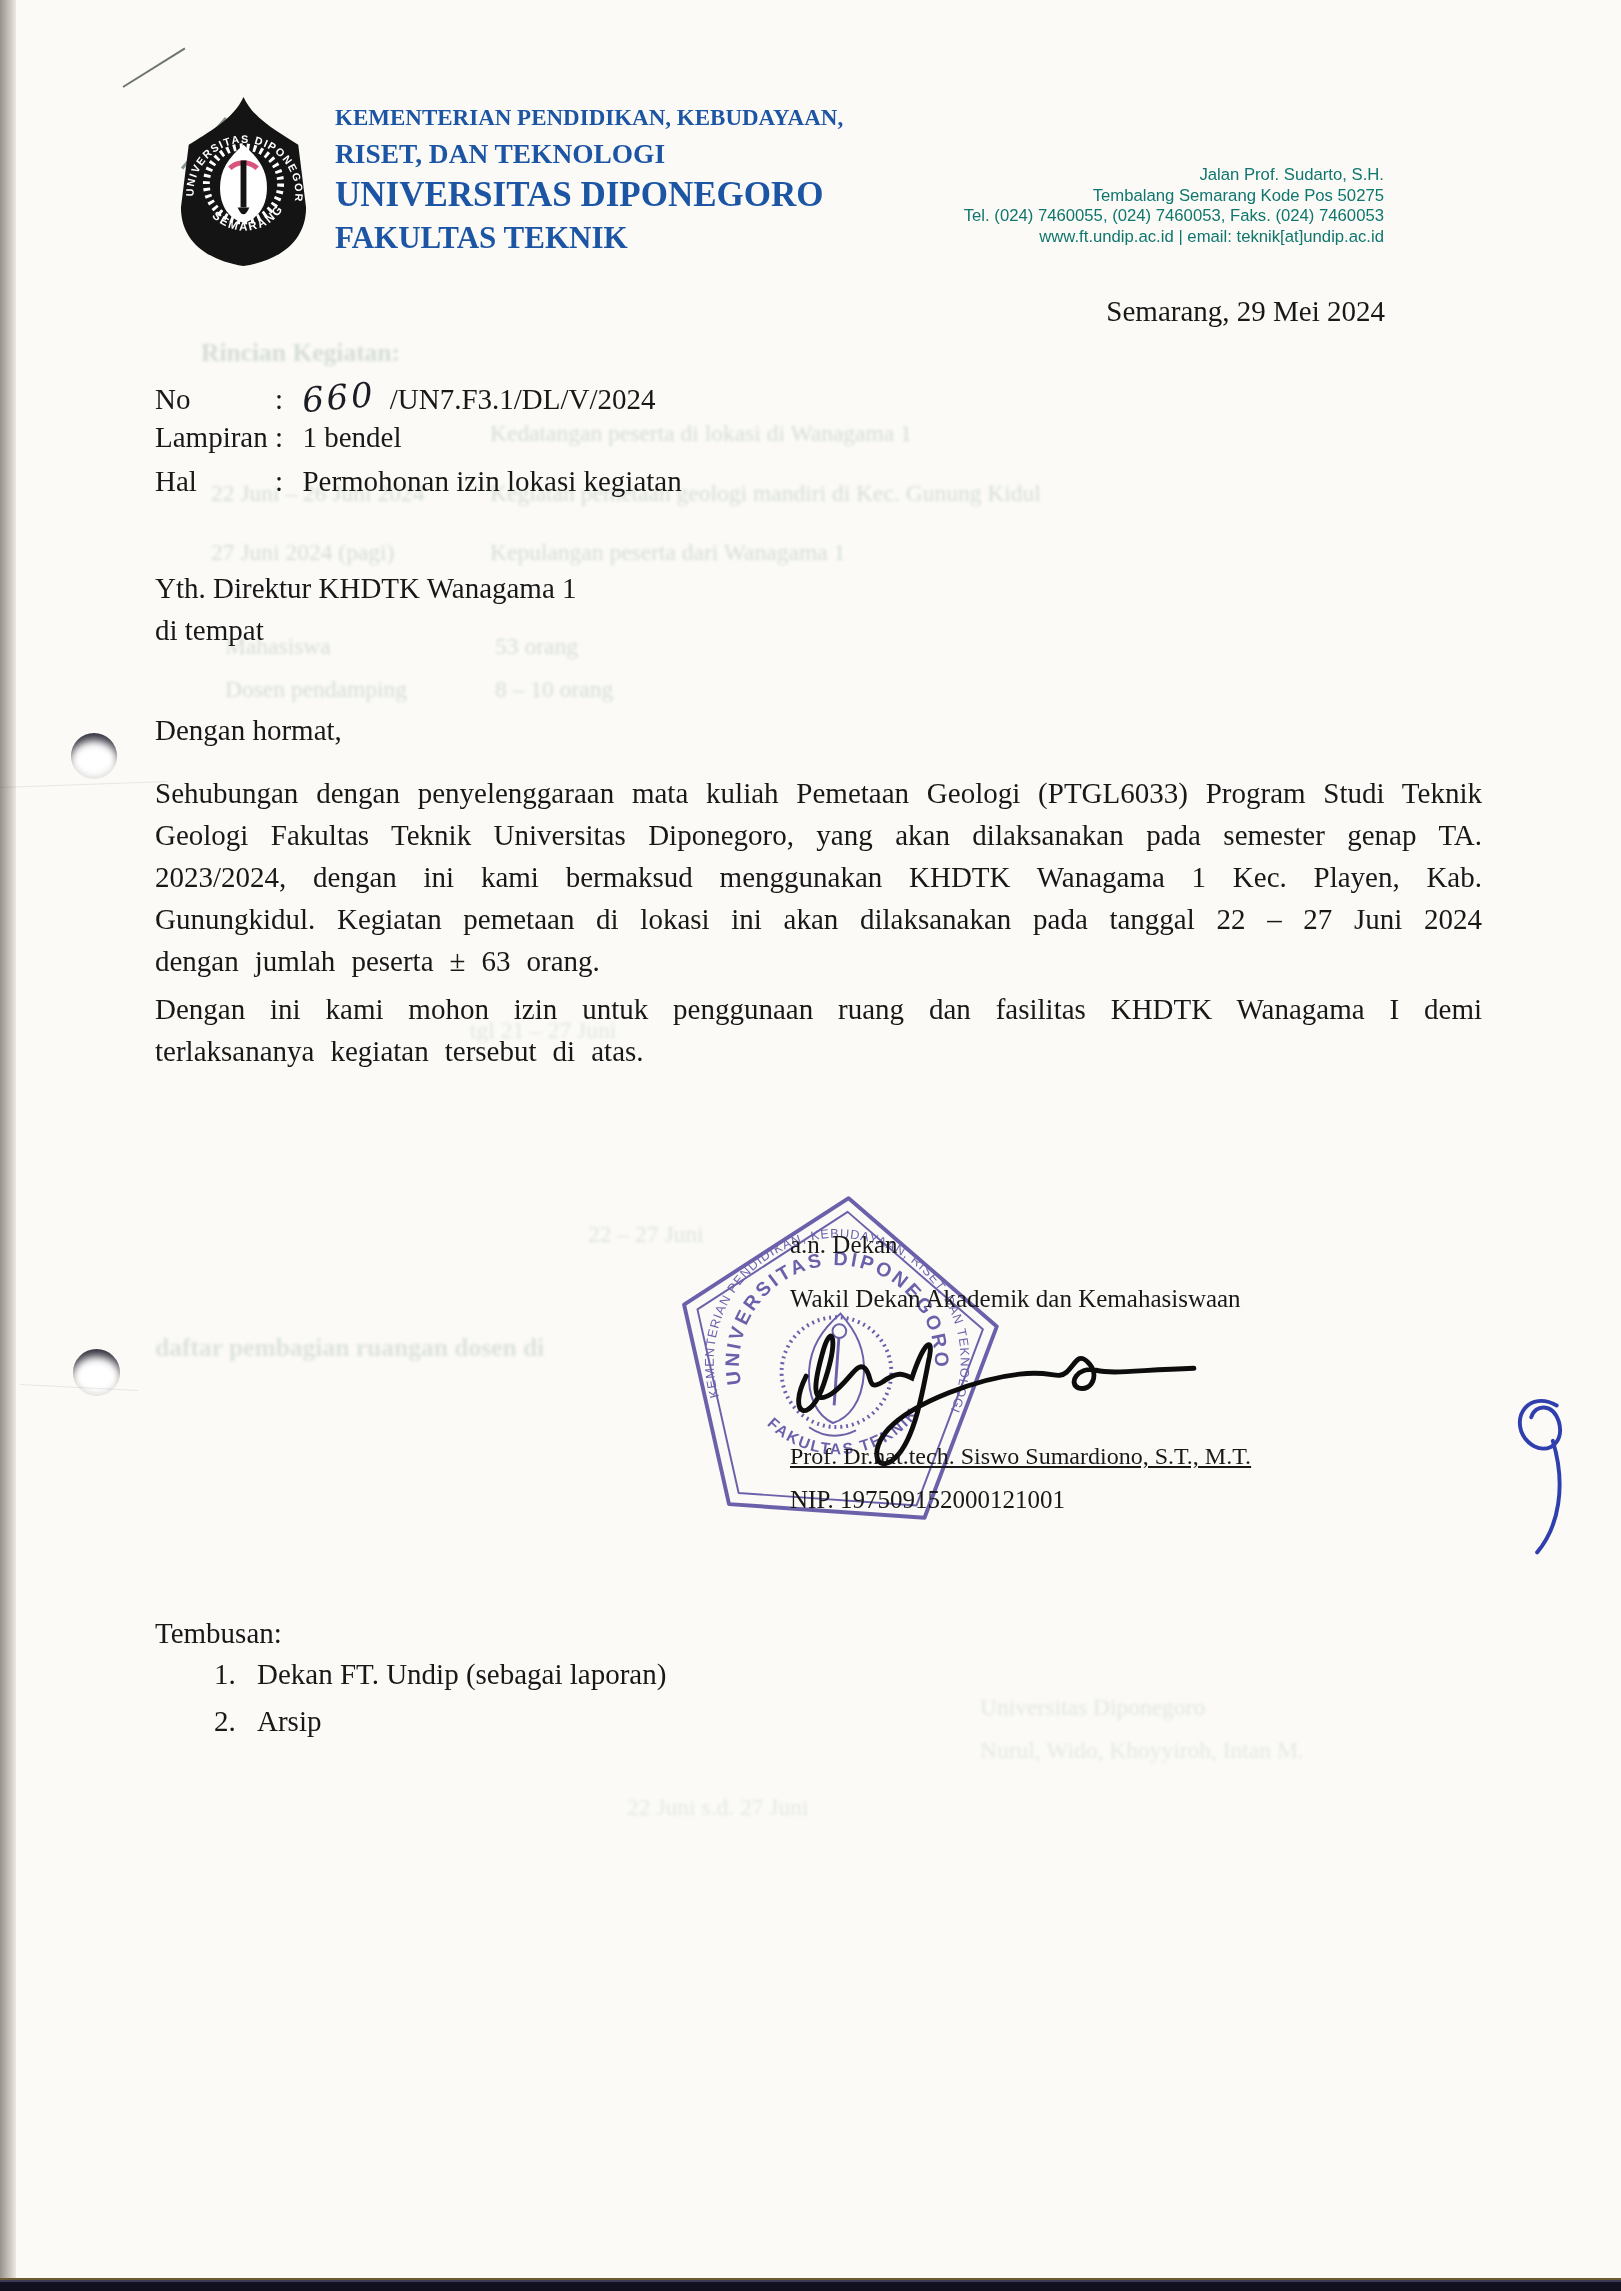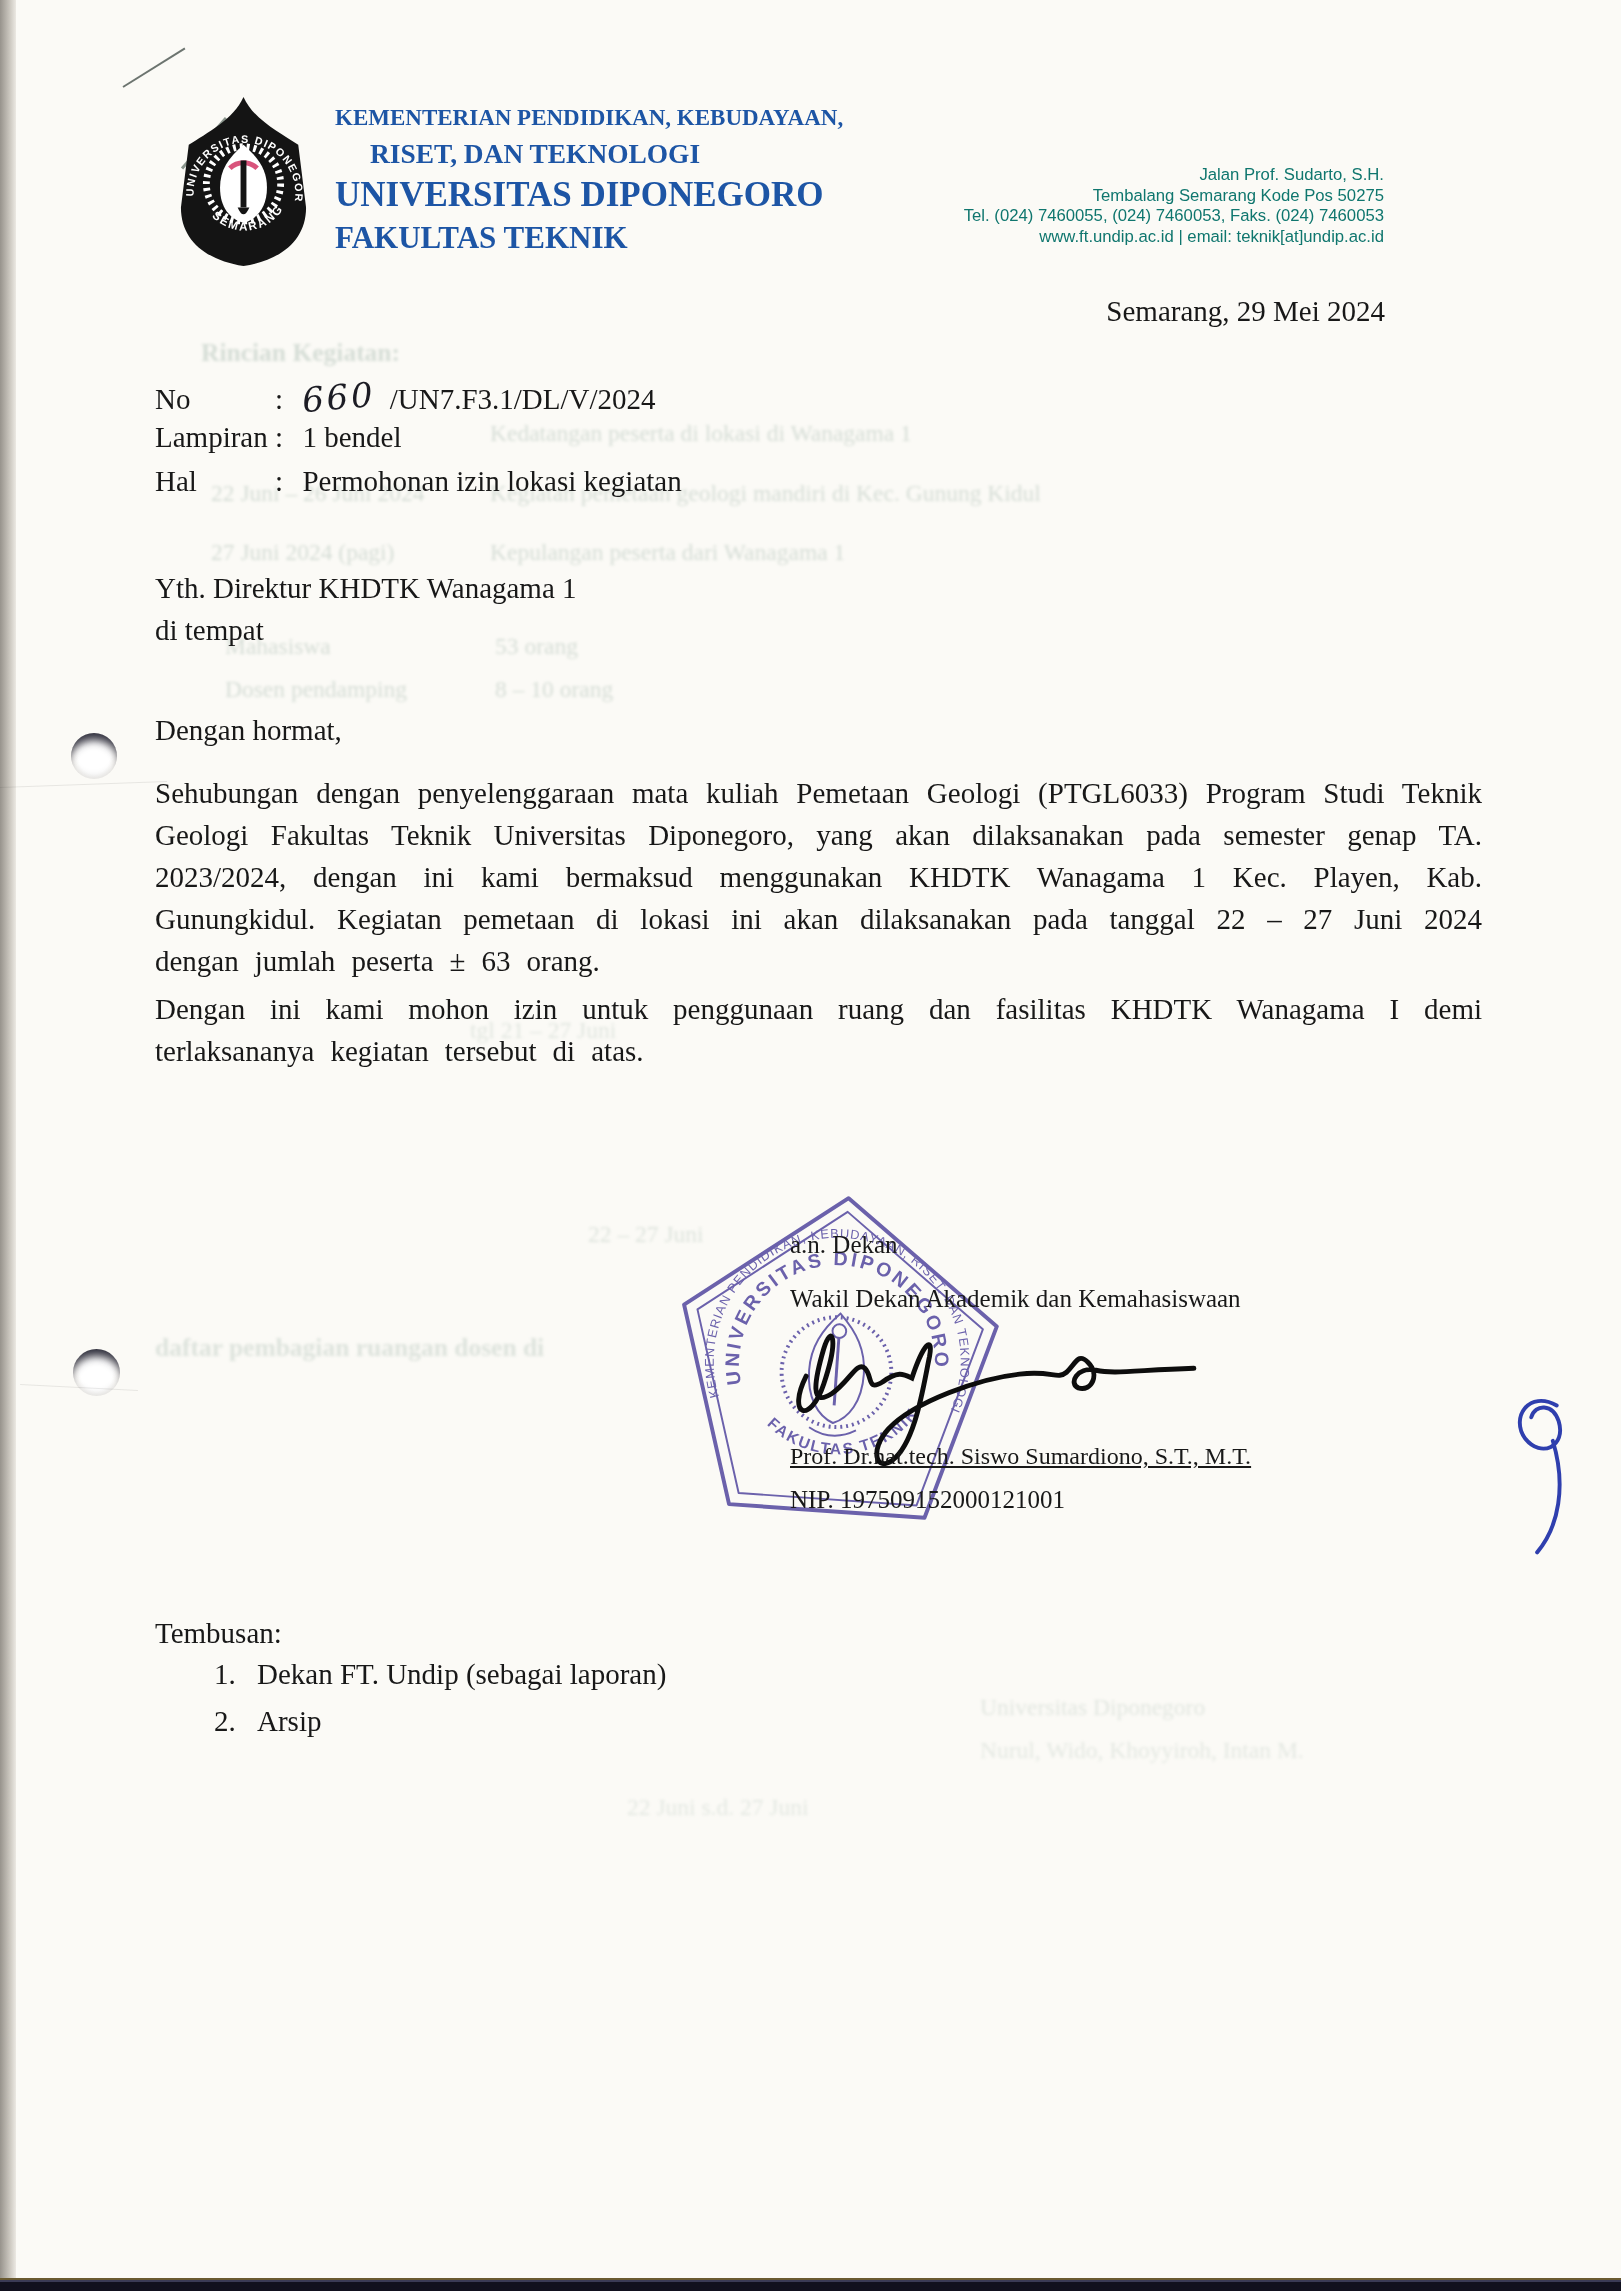--- a/index.html
+++ b/index.html
@@ -81,21 +81,21 @@
       <textPath href="#logoBot" startOffset="16%">SEMARANG</textPath>
     </text>
     <circle cx="72" cy="92" r="38" fill="none" stroke="#ffffff" stroke-width="7" stroke-dasharray="3 4"></circle>
     <path d="M72,52 C56,66 48,78 48,96 C48,116 58,128 72,132 C86,128 96,116 96,96 C96,78 88,66 72,52 Z" fill="#ffffff"></path>
     <path d="M58,76 A20,20 0 0 1 86,76" fill="none" stroke="#d9547c" stroke-width="5"></path>
     <rect x="69" y="68" width="6" height="48" fill="#141414"></rect>
     <path d="M66,116 Q72,130 78,116 Z" fill="#141414"></path>
   </svg>
 
   <div class="abs lh-blue" style="left:335px;top:106px;font-size:23px;">KEMENTERIAN PENDIDIKAN, KEBUDAYAAN,</div>
-  <div class="abs lh-blue" style="left:335px;top:141px;font-size:27.4px;margin-left:35px;">RISET, DAN TEKNOLOGI</div>
+  <div class="abs lh-blue" style="left:335px;top:141px;font-size:27.4px;">RISET, DAN TEKNOLOGI</div>
   <div class="abs lh-blue" style="left:335px;top:177px;font-size:35px;">UNIVERSITAS DIPONEGORO</div>
   <div class="abs lh-blue" style="left:335px;top:222px;font-size:31px;">FAKULTAS TEKNIK</div>
 
   <div class="abs contact" style="right:237px;top:165px;">
     <div>Jalan Prof. Sudarto, S.H.</div>
     <div>Tembalang Semarang Kode Pos 50275</div>
     <div>Tel. (024) 7460055, (024) 7460053, Faks. (024) 7460053</div>
     <div>www.ft.undip.ac.id | email: teknik[at]undip.ac.id</div>
   </div>
 

